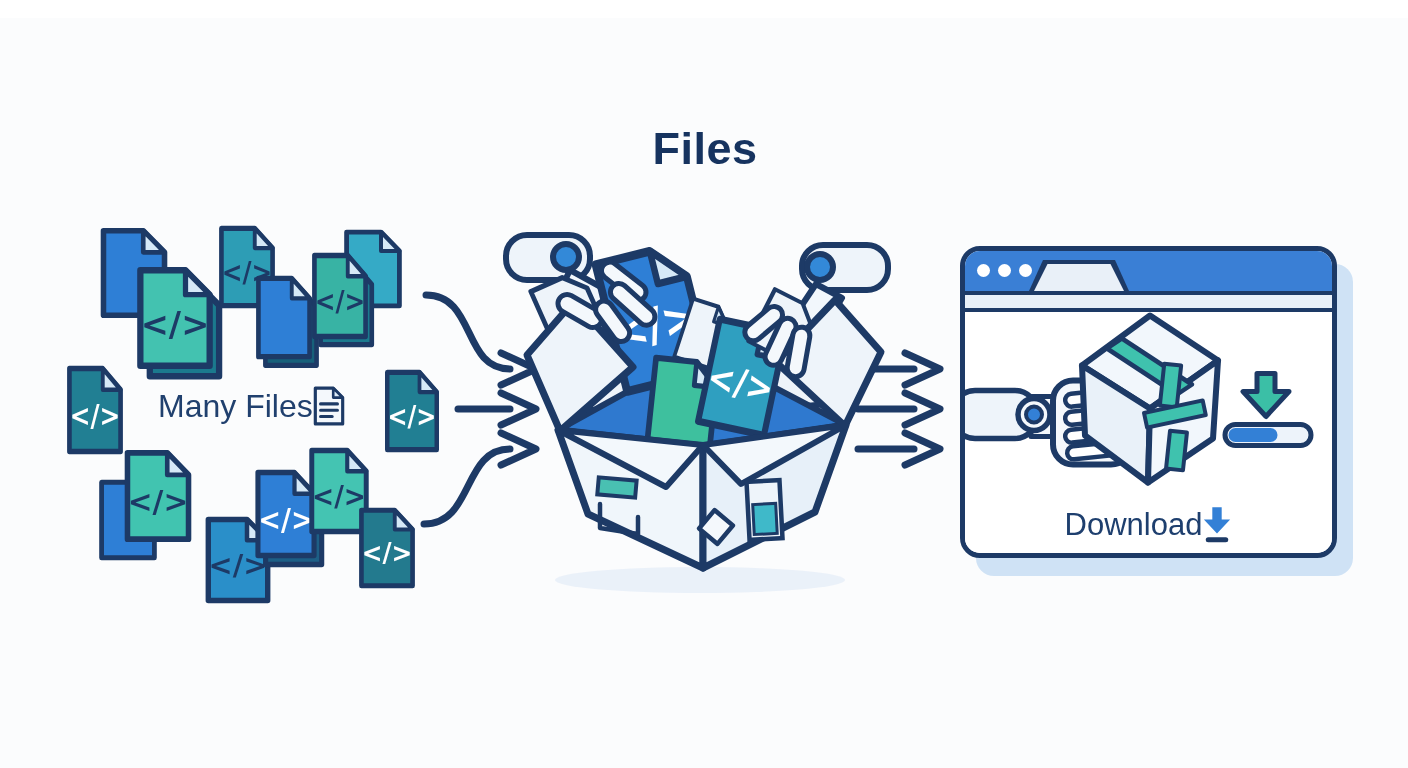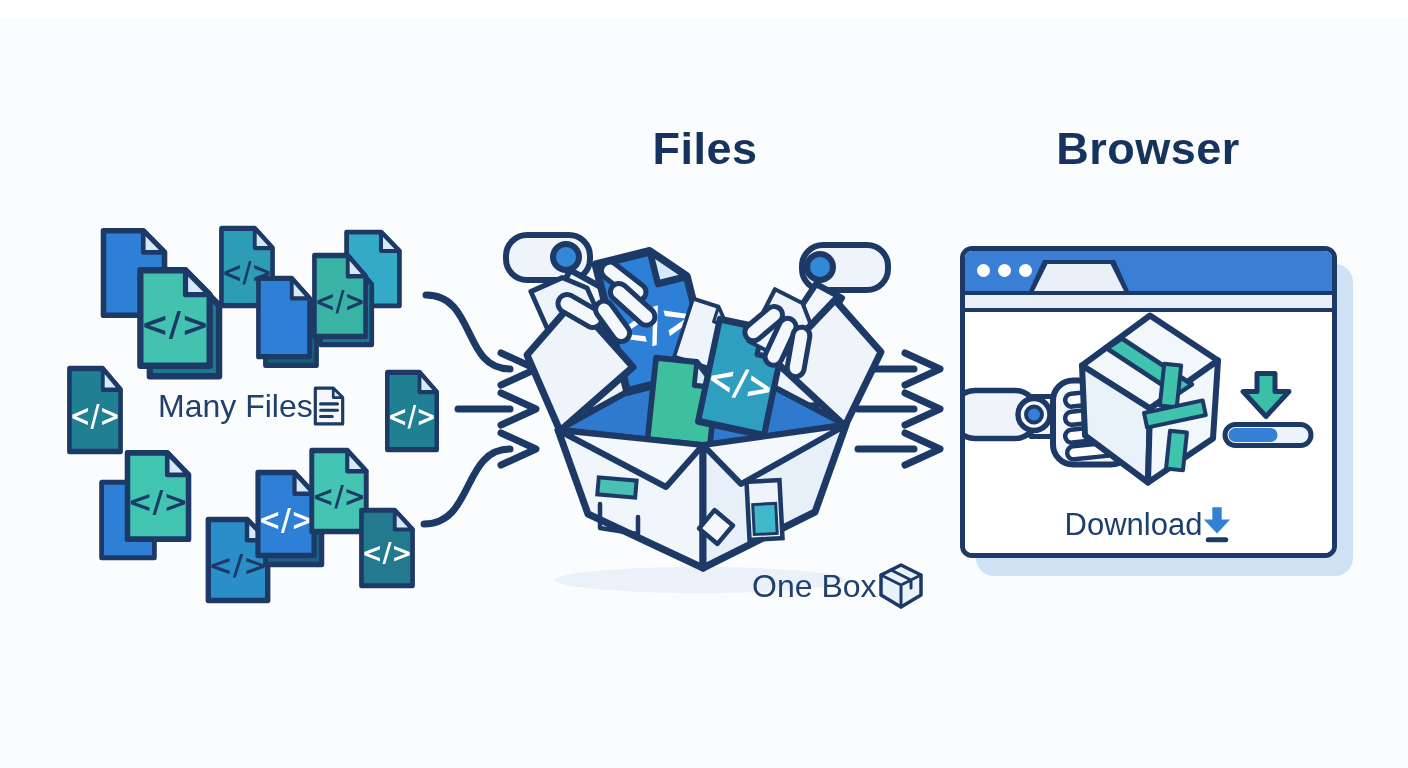--- a/index.html
+++ b/index.html
@@ -19,21 +19,21 @@
 
   .caption{position:absolute;display:flex;align-items:center;z-index:4;
            font:500 32px "Liberation Sans",sans-serif;color:#20406e;}
   .cap-code{left:158px;top:368px;}
   .cap-bundle{left:752px;top:544px;}
   .cap-icon{flex:0 0 auto;}
 
   .b-shadow{position:absolute;left:976px;top:246px;width:377px;height:312px;
             background:#cfe2f5;border-radius:18px;z-index:1;}
   .browser{position:absolute;left:960px;top:228px;width:377px;height:312px;box-sizing:border-box;
-           background:#fff;border:5px solid #1d3a66;border-radius:12px;overflow:hidden;z-index:3;}
+           background:#fff;border:5px solid #1d3a66;border-radius:20px;overflow:hidden;z-index:3;}
   .b-bar{position:relative;height:40px;background:#3a7fd5;border-bottom:4px solid #1d3a66;}
   .dot{position:absolute;top:13px;width:13px;height:13px;border-radius:50%;background:#fff;}
   .d1{left:12px;} .d2{left:33px;} .d3{left:54px;}
   .b-tab-o{position:absolute;left:64px;bottom:0;width:100px;height:31px;background:#1d3a66;
            clip-path:polygon(0 100%,14% 0,86% 0,100% 100%);}
   .b-tab-i{position:absolute;left:5px;right:5px;top:4px;bottom:0;background:#e9f0f8;
            clip-path:polygon(0 100%,15% 0,85% 0,100% 100%);}
   .b-addr{height:13px;background:#e9f0f8;border-bottom:4px solid #1d3a66;}
   .b-content{position:relative;height:246px;background:#fff;}
   .b-art{position:absolute;left:0;top:0;width:100%;height:100%;}
@@ -48,21 +48,20 @@
 <svg width="0" height="0" aria-hidden="true">
   <defs>
     <path id="fBody" d="M7,5 H50 L73,28 V95 H7 Z" stroke="#1d3a66" stroke-width="6" stroke-linejoin="round"></path>
     <path id="fEar" d="M50,5 V28 H73 Z" fill="#d6e9f7" stroke="#1d3a66" stroke-width="5" stroke-linejoin="round"></path>
   </defs>
 </svg>
 
 <div class="stage">
 
   <div class="title t-bundle">Files</div>
-  <div class="title t-browser">Browser</div>
 
   <svg class="file" style="left:97px;top:208px;width:74px;height:94px" viewBox="0 0 80 100" preserveAspectRatio="none">
     <use href="#fBody" fill="#2e7fd6"></use>
       <use href="#fEar"></use>
   </svg>
   <svg class="file" style="left:133px;top:247px;width:84px;height:106px" viewBox="0 0 80 100" preserveAspectRatio="none">
     <use href="#fBody" fill="#1b7a8e" transform="translate(9,10)"></use>
     <use href="#fBody" fill="#43c2b0"></use>
       <use href="#fEar"></use>
     <text x="40" y="67" class="fg gN">&lt;/&gt;</text>
@@ -236,27 +235,20 @@
       <rect x="606" y="278" width="54" height="17" rx="8.5" transform="rotate(42 633 286)"></rect>
       <rect x="590" y="295" width="46" height="17" rx="8.5" transform="rotate(54 613 303)"></rect>
     </g>
     <g fill="#f4f8fc" stroke="#1d3a66" stroke-width="5" stroke-linejoin="round">
       <rect x="742" y="298" width="44" height="17" rx="8.5" transform="rotate(140 764 306)"></rect>
       <rect x="756" y="316" width="50" height="17" rx="8.5" transform="rotate(115 781 324)"></rect>
       <rect x="774" y="326" width="50" height="17" rx="8.5" transform="rotate(100 799 334)"></rect>
     </g>
   </svg>
 
-  <div class="caption cap-bundle">
-    <span>One Box</span>
-    <svg class="cap-icon" width="48" height="48" viewBox="0 0 48 48">
-      <path d="M24,3 L44,13 V33 L24,45 L4,33 V13 Z" fill="#e9f1fa" stroke="#1d3a66" stroke-width="3.5" stroke-linejoin="round"></path>
-      <path d="M4,13 L24,23 L44,13 M24,23 V45 M14,8 L34,18 M34,18 V26" fill="none" stroke="#1d3a66" stroke-width="3" stroke-linejoin="round" stroke-linecap="round"></path>
-    </svg>
-  </div>
 
   <div class="b-shadow"></div>
   <div class="browser">
     <div class="b-bar">
       <span class="dot d1"></span>
       <span class="dot d2"></span>
       <span class="dot d3"></span>
       <div class="b-tab-o">
           <div class="b-tab-i"></div>
         </div>

